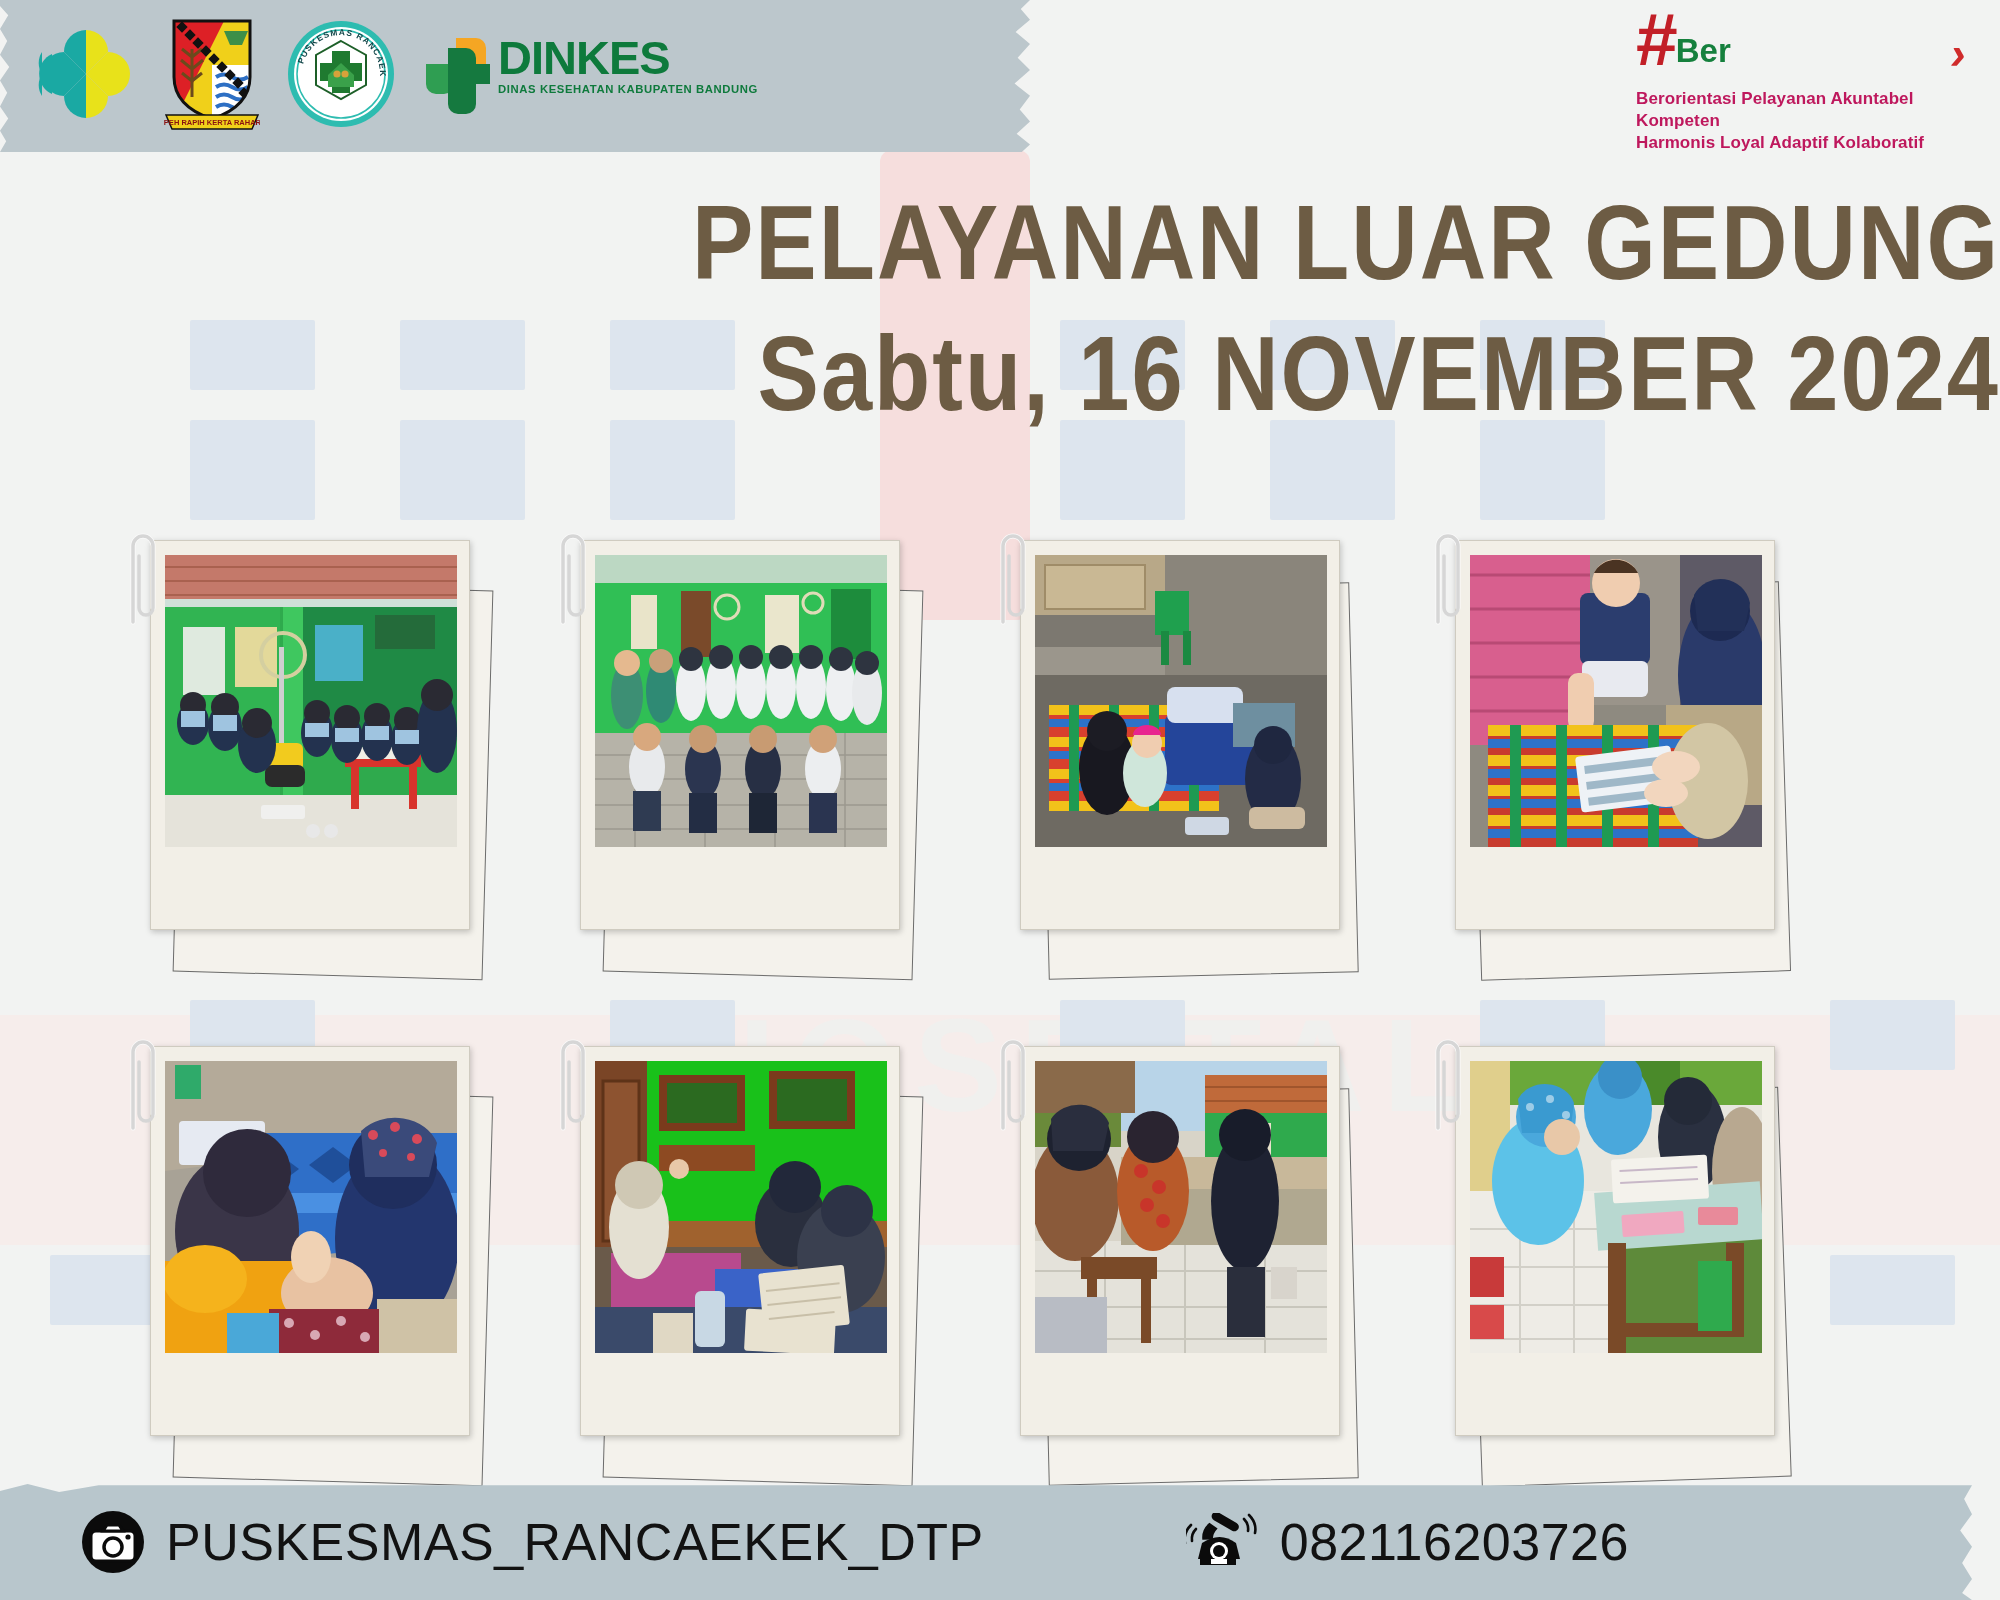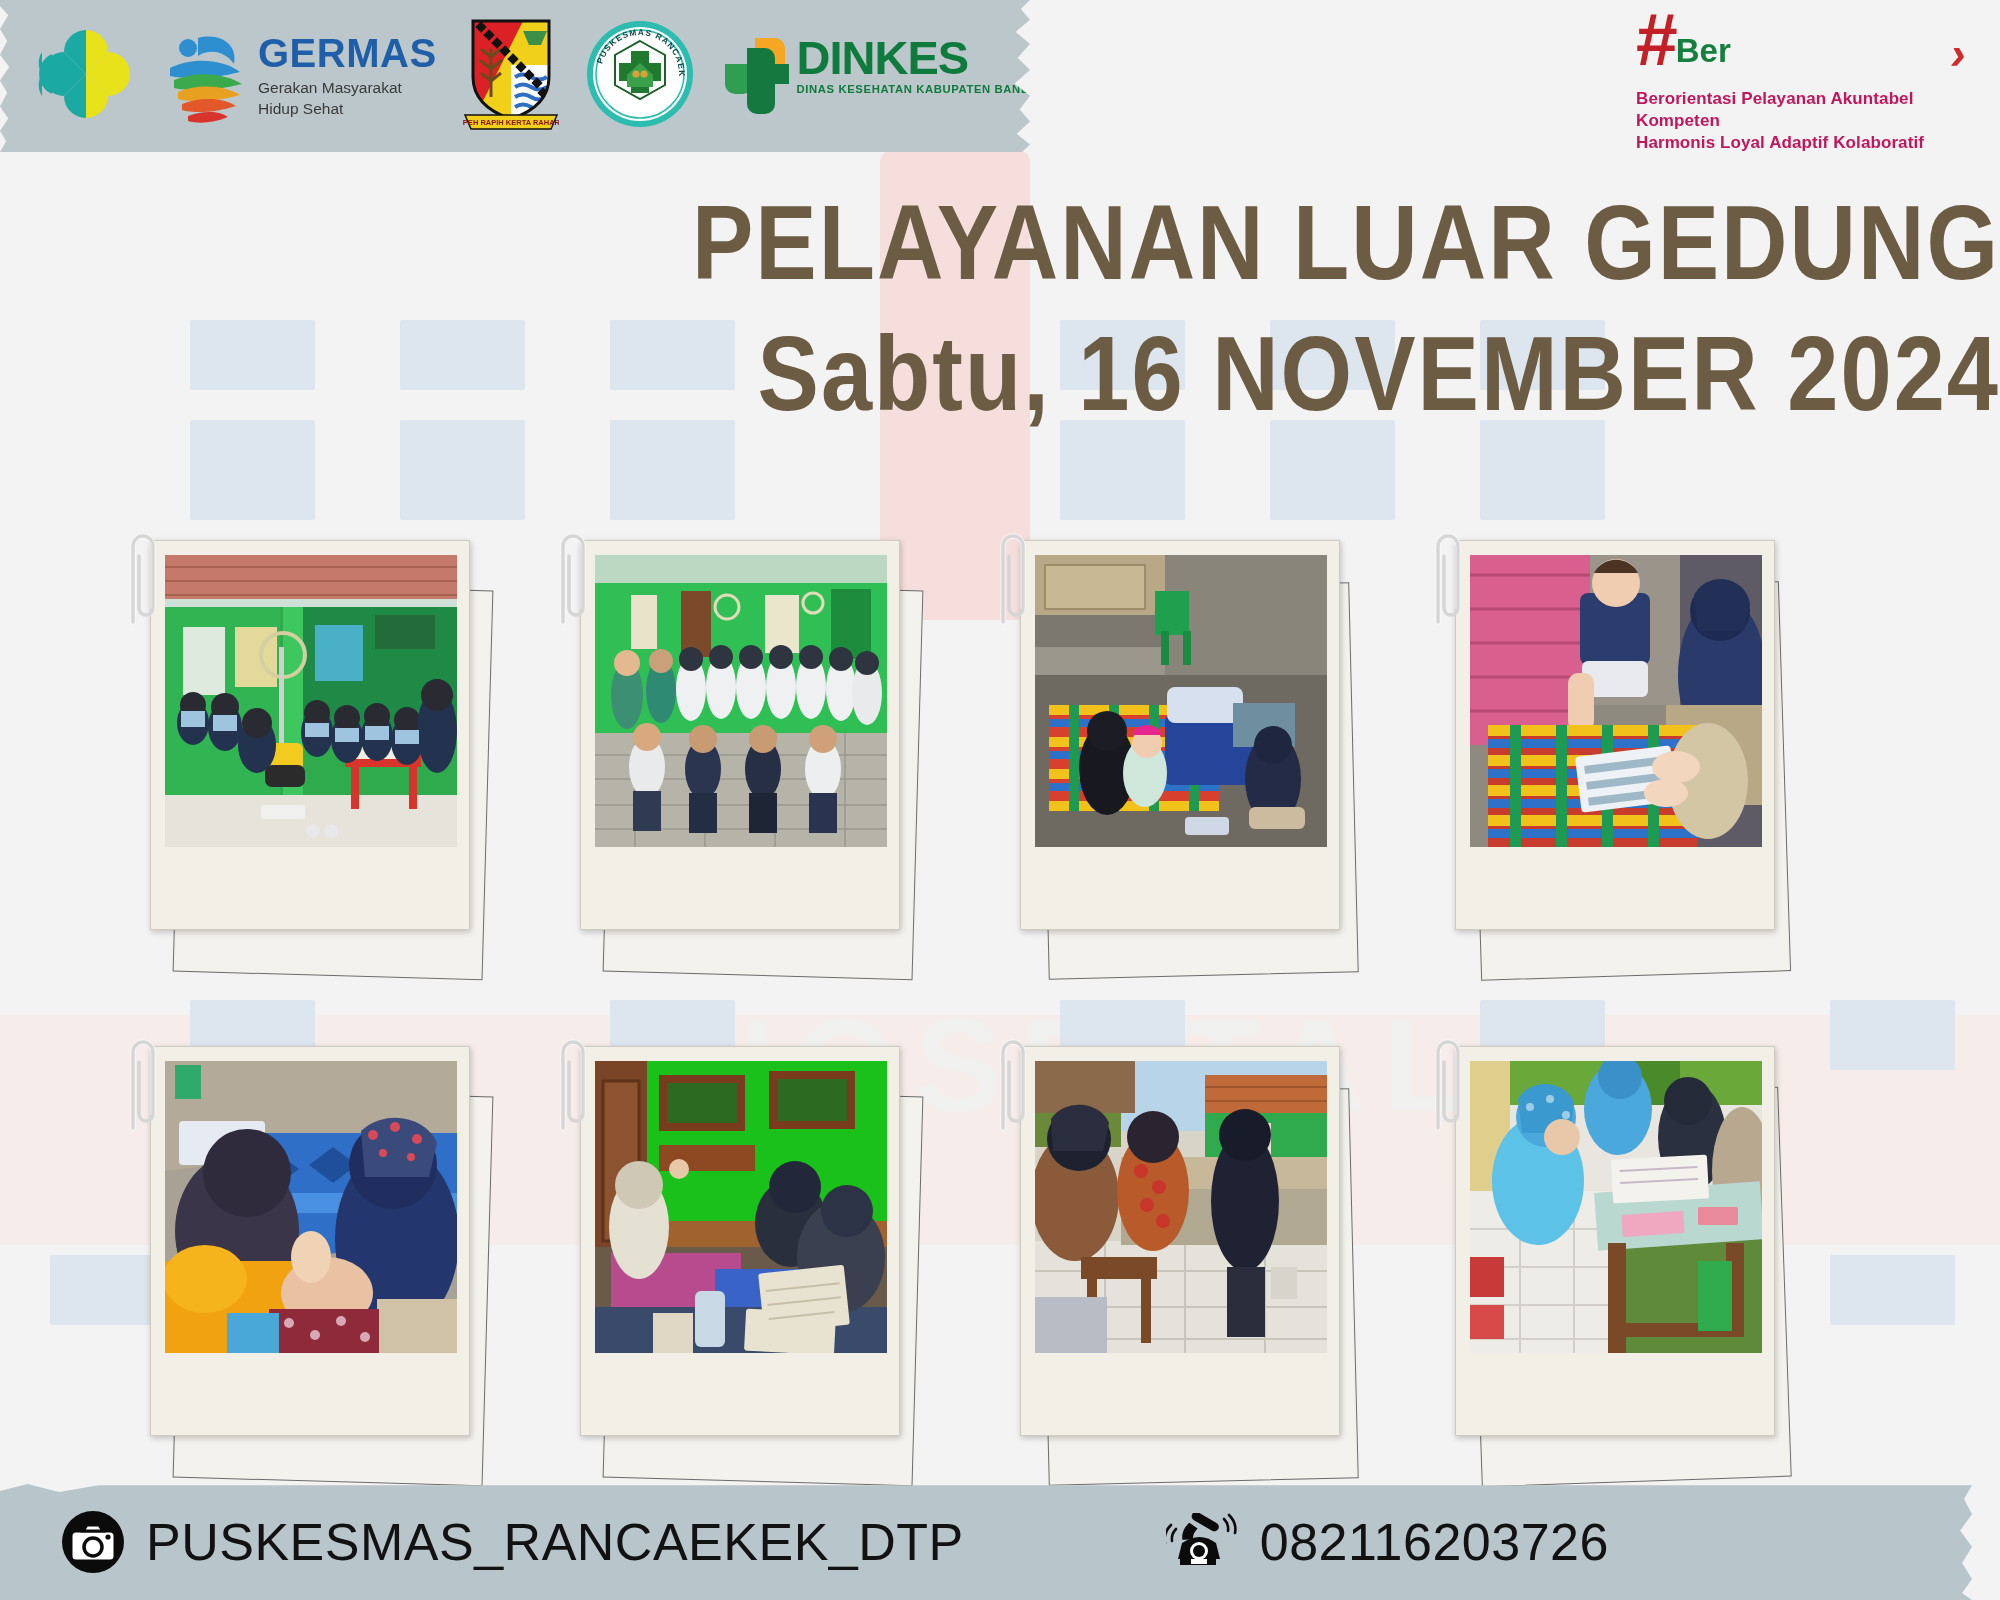--- a/index.html
+++ b/index.html
@@ -180,20 +180,21 @@
   #bottom-banner {
     position: absolute;
     left: 0; bottom: 0;
     width: 1972px; height: 116px;
     background: #b8c6cc;
     z-index: 7;
     display: flex;
     align-items: center;
     -webkit-clip-path: polygon(0 6%,1.4% 0,3% 7%,5% 1%,100% 1%,99.6% 13%,100% 26%,99.4% 40%,100% 54%,99.5% 68%,100% 82%,99.5% 94%,100% 100%,0 100%);
             clip-path: polygon(0 6%,1.4% 0,3% 7%,5% 1%,100% 1%,99.6% 13%,100% 26%,99.4% 40%,100% 54%,99.5% 68%,100% 82%,99.5% 94%,100% 100%,0 100%);
+            padding-left: 20px;
   }
   .contact {
     display: flex; align-items: center; gap: 22px;
   }
   .contact.ig { margin-left: 62px; }
   .contact.ph { margin-left: 202px; }
   .contact-text {
     font-size: 52px;
     color: #121212;
     letter-spacing: .5px;
@@ -251,38 +252,20 @@
       <path d="M52 52 L52 96 A22 22 0 0 1 30 74 Z" fill="#1aa9a3"></path>
       <path d="M52 52 L96 52 A22 22 0 0 0 74 30 Z" fill="#e8e21a"></path>
       <path d="M52 52 L96 52 A22 22 0 0 1 74 74 Z" fill="#e8e21a"></path>
       <path d="M52 52 L52 96 A22 22 0 0 0 74 74 Z" fill="#e8e21a"></path>
       <path d="M52 52 L8 52 A22 22 0 0 0 30 74 Z" fill="#1aa9a3"></path>
       <path d="M8 52 A20 20 0 0 1 8 30 L8 74 A20 20 0 0 1 8 52 Z" fill="#1aa9a3"></path>
       <path d="M18 32 A22 22 0 0 0 18 72 Z" fill="#1aa9a3"></path>
     </svg>
   </div>
 
-  <div class="logo germas">
-    <svg class="germas-mark" viewBox="0 0 86 100">
-      <circle cx="24" cy="22" r="9" fill="#2d8fd0"></circle>
-      <path d="M34 12 C58 6 74 20 70 38 C62 26 46 22 34 30 Z" fill="#2d8fd0"></path>
-      <path d="M6 42 C30 30 60 34 76 46 C54 52 26 54 6 50 Z" fill="#2d8fd0"></path>
-      <path d="M10 54 C34 44 62 48 78 58 C56 64 28 66 10 62 Z" fill="#3aaa4d"></path>
-      <path d="M14 66 C36 57 62 60 76 69 C56 75 30 77 14 73 Z" fill="#e8a020"></path>
-      <path d="M18 78 C38 70 60 72 72 80 C54 86 32 88 18 84 Z" fill="#e2582a"></path>
-      <path d="M24 90 C40 84 56 85 64 91 C50 97 34 98 24 95 Z" fill="#d8342c"></path>
-    </svg>
-    <div class="germas-txt">
-      <div class="germas-title">GERMAS</div>
-      <div class="germas-sub">
-        <div>Gerakan Masyarakat</div>
-        <div>Hidup Sehat</div>
-      </div>
-    </div>
-  </div>
 
   <div class="logo">
     <svg class="crest" viewBox="0 0 96 118">
       <defs>
         <clipPath id="shieldClip">
           <path d="M10 6 H86 V62 C86 86 66 98 48 104 C30 98 10 86 10 62 Z"></path>
         </clipPath>
       </defs>
       <g clip-path="url(#shieldClip)">
         <rect x="10" y="6" width="76" height="100" fill="#f0d01a"></rect>

